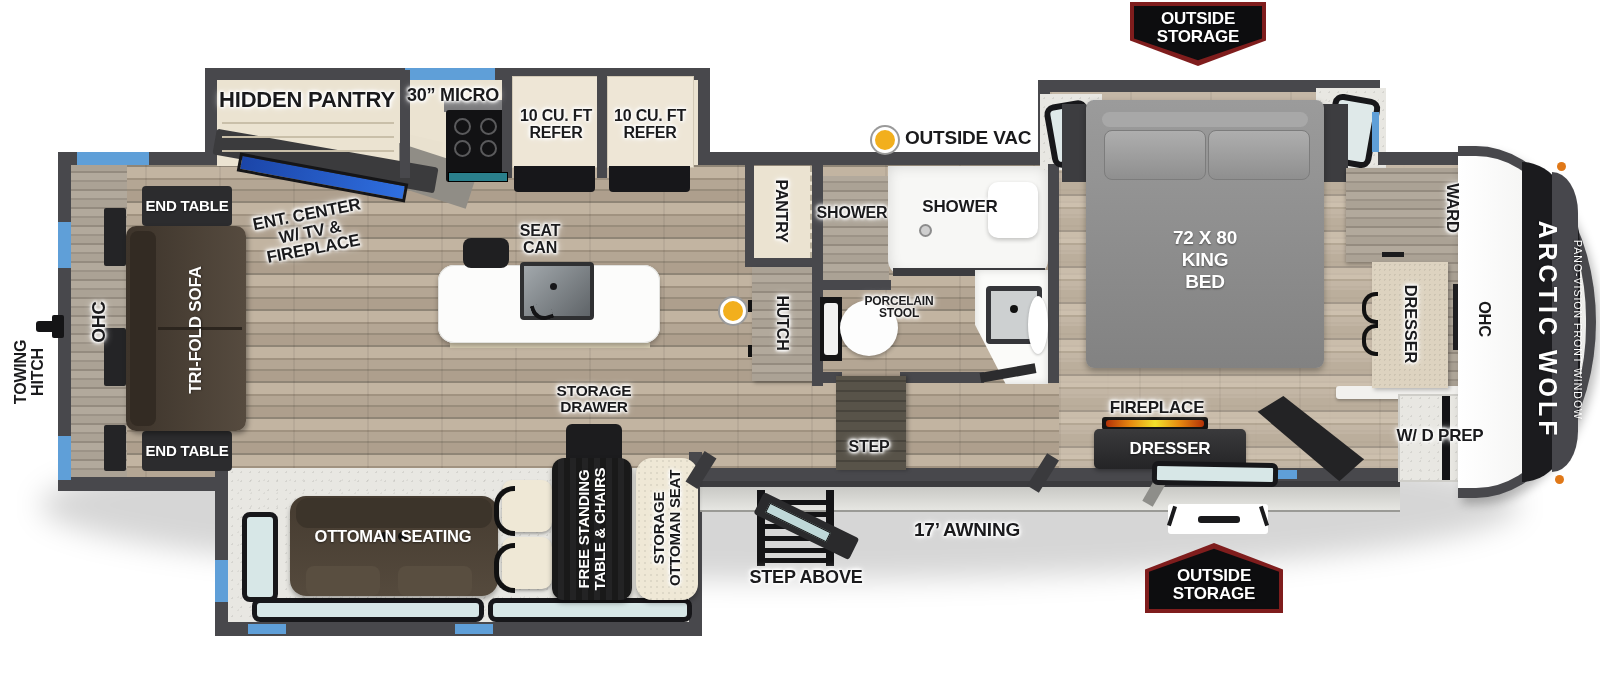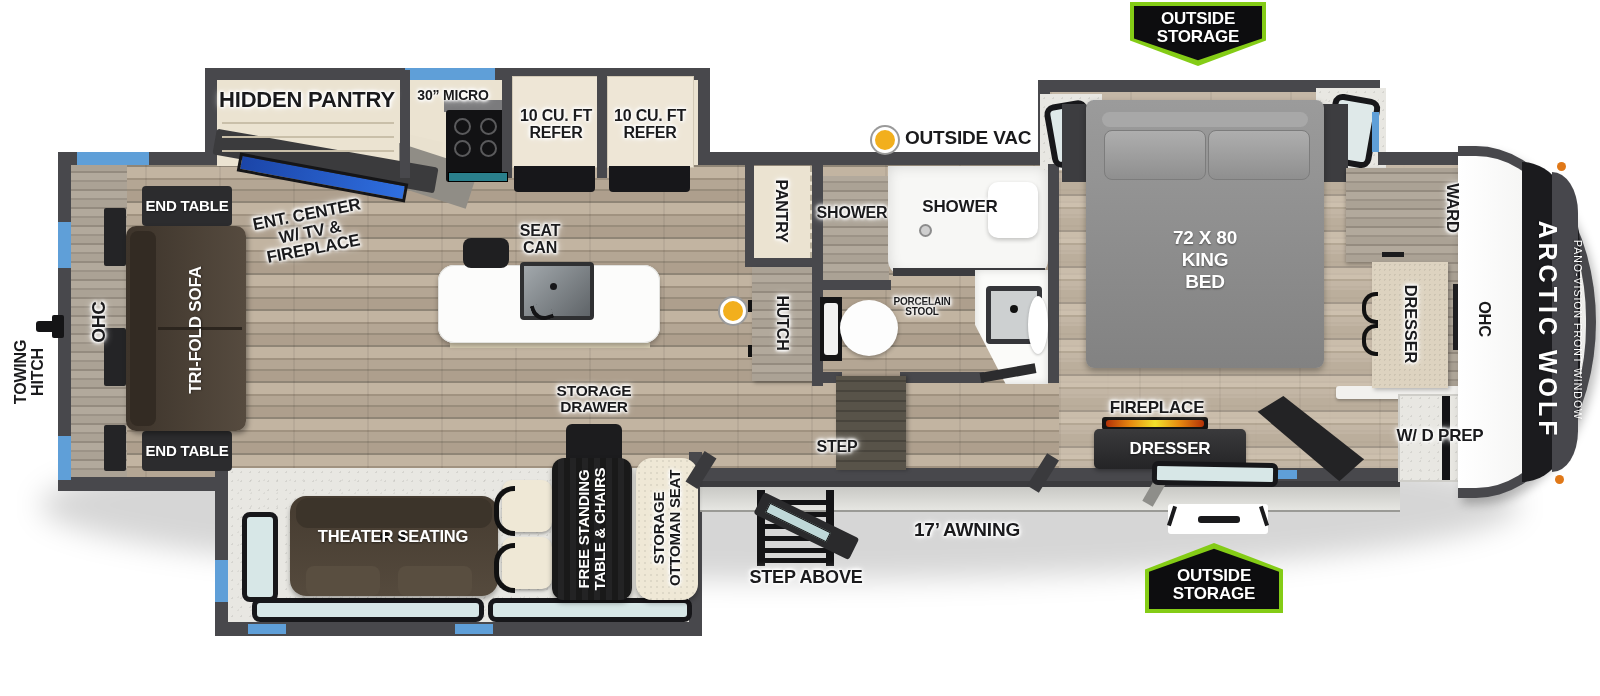--- a/index.html
+++ b/index.html
@@ -18,21 +18,21 @@
   .speck{background:#e8e7e2;
     background-image:radial-gradient(rgba(0,0,0,0.08) 1px, transparent 1px),
                      radial-gradient(rgba(0,0,0,0.05) 1px, transparent 1px);
     background-size:9px 9px,13px 13px;background-position:0 0,4px 6px;}
   .cream{background:#ebe3d1;}
   .lbl{position:absolute;font-weight:700;line-height:1.04;white-space:pre-line;
        text-align:center;letter-spacing:-0.2px;z-index:9;}
   .g{color:#1a1a1c;text-shadow:0 0 3px #fff,0 0 5px #fff,0 0 8px #fff,1px 1px 3px #fff,-1px -1px 3px #fff;}
   .w{color:#ffffff;text-shadow:0 1px 2px rgba(0,0,0,0.45);}
   .c{transform:translate(-50%,-50%);}
-  .badge-out{position:absolute;background:#84cc16;z-index:10;}
+  .badge-out{position:absolute;background:#7f1d1d;z-index:10;}
   .badge-in{position:absolute;inset:4px;background:#0d0d0f;display:flex;align-items:center;justify-content:center;}
   .win{position:absolute;background:#d7e7e7;border:5px solid #17171a;border-radius:8px;}
   .dot-vac{position:absolute;width:20px;height:20px;border-radius:50%;background:#f2af1d;
            border:3px solid #fff;box-shadow:0 0 0 2px #9a9a9a;z-index:9;}
   .shadow{position:absolute;background:rgba(0,0,0,0.16);filter:blur(14px);border-radius:50%;}
 </style>
 </head>
 <body>
 
 <div id="stage">
@@ -249,21 +249,21 @@
     <div class="badge-in" style="clip-path:polygon(50% 3%,100% 40%,100% 100%,0 100%,0 40%);">
       <div class="lbl w" style="position:static;font-size:17px;transform:translateY(7px);">OUTSIDE
 STORAGE</div>
     </div>
   </div>
 
   <div class="dot-vac" style="left:872px;top:127px;"></div>
   <div class="lbl g" style="left:905px;top:128px;font-size:19px;text-align:left;">OUTSIDE VAC</div>
 
   <div class="lbl g c" style="left:307px;top:100px;font-size:22px;">HIDDEN PANTRY</div>
-  <div class="lbl g c" style="left:453px;top:95px;font-size:14px;">30” MICRO</div>
+  <div class="lbl g c" style="left:453px;top:95px;font-size:18px;">30” MICRO</div>
   <div class="lbl g c" style="left:556px;top:125px;font-size:16px;">10 CU. FT
 REFER</div>
   <div class="lbl g c" style="left:650px;top:125px;font-size:16px;">10 CU. FT
 REFER</div>
   <div class="lbl g" style="left:310px;top:232px;font-size:17px;transform:translate(-50%,-50%) rotate(-11deg);">ENT. CENTER
 W/ TV &amp;
 FIREPLACE</div>
   <div class="lbl w c" style="left:187px;top:206px;font-size:15px;">END TABLE</div>
   <div class="lbl w c" style="left:187px;top:451px;font-size:15px;">END TABLE</div>
   <div class="lbl w" style="left:196px;top:330px;font-size:17px;transform:translate(-50%,-50%) rotate(-90deg);white-space:nowrap;">TRI-FOLD SOFA</div>
@@ -271,33 +271,33 @@
   <div class="lbl g" style="left:30px;top:372px;font-size:16px;transform:translate(-50%,-50%) rotate(-90deg);">TOWING
 HITCH</div>
   <div class="lbl g c" style="left:540px;top:240px;font-size:16px;">SEAT
 CAN</div>
   <div class="lbl g c" style="left:594px;top:399px;font-size:15.5px;">STORAGE
 DRAWER</div>
   <div class="lbl g" style="left:781px;top:211px;font-size:16px;transform:translate(-50%,-50%) rotate(90deg);">PANTRY</div>
   <div class="lbl g" style="left:782px;top:323px;font-size:16px;transform:translate(-50%,-50%) rotate(90deg);">HUTCH</div>
   <div class="lbl g c" style="left:852px;top:213px;font-size:16px;">SHOWER</div>
   <div class="lbl g c" style="left:960px;top:207px;font-size:17px;">SHOWER</div>
-  <div class="lbl g c" style="left:899px;top:307px;font-size:10px;margin-left:23px;">PORCELAIN
+  <div class="lbl g c" style="left:899px;top:307px;font-size:12px;">PORCELAIN
 STOOL</div>
-  <div class="lbl g c" style="left:837px;top:447px;font-size:16px;">STEP</div>
+  <div class="lbl g c" style="left:869px;top:447px;font-size:16px;">STEP</div>
   <div class="lbl w c" style="left:1205px;top:260px;font-size:19px;line-height:1.15;">72 X 80
 KING
 BED</div>
   <div class="lbl g" style="left:1452px;top:208px;font-size:16.5px;transform:translate(-50%,-50%) rotate(90deg);">WARD</div>
   <div class="lbl g" style="left:1410px;top:324px;font-size:16.5px;transform:translate(-50%,-50%) rotate(90deg);">DRESSER</div>
   <div class="lbl g" style="left:1484px;top:319px;font-size:16.5px;transform:translate(-50%,-50%) rotate(90deg);">OHC</div>
   <div class="lbl g c" style="left:1157px;top:408px;font-size:17px;">FIREPLACE</div>
   <div class="lbl w c" style="left:1170px;top:449px;font-size:17px;">DRESSER</div>
   <div class="lbl g c" style="left:1440px;top:436px;font-size:17px;">W/ D PREP</div>
-  <div class="lbl w c" style="left:393px;top:537px;font-size:16.5px;white-space:nowrap;">THEATER SEATING</div>
+  <div class="lbl w c" style="left:393px;top:537px;font-size:16.5px;white-space:nowrap;">OTTOMAN SEATING</div>
   <div class="lbl w" style="left:592px;top:529px;font-size:15px;transform:translate(-50%,-50%) rotate(-90deg);">FREE STANDING
 TABLE &amp; CHAIRS</div>
   <div class="lbl g" style="left:667px;top:528px;font-size:15px;transform:translate(-50%,-50%) rotate(-90deg);">STORAGE
 OTTOMAN SEAT</div>
   <div class="lbl g c" style="left:967px;top:530px;font-size:19px;white-space:nowrap;">17’ AWNING</div>
   <div class="lbl g c" style="left:806px;top:577px;font-size:18px;white-space:nowrap;">STEP ABOVE</div>
 
 </div>
 
 </body></html>

